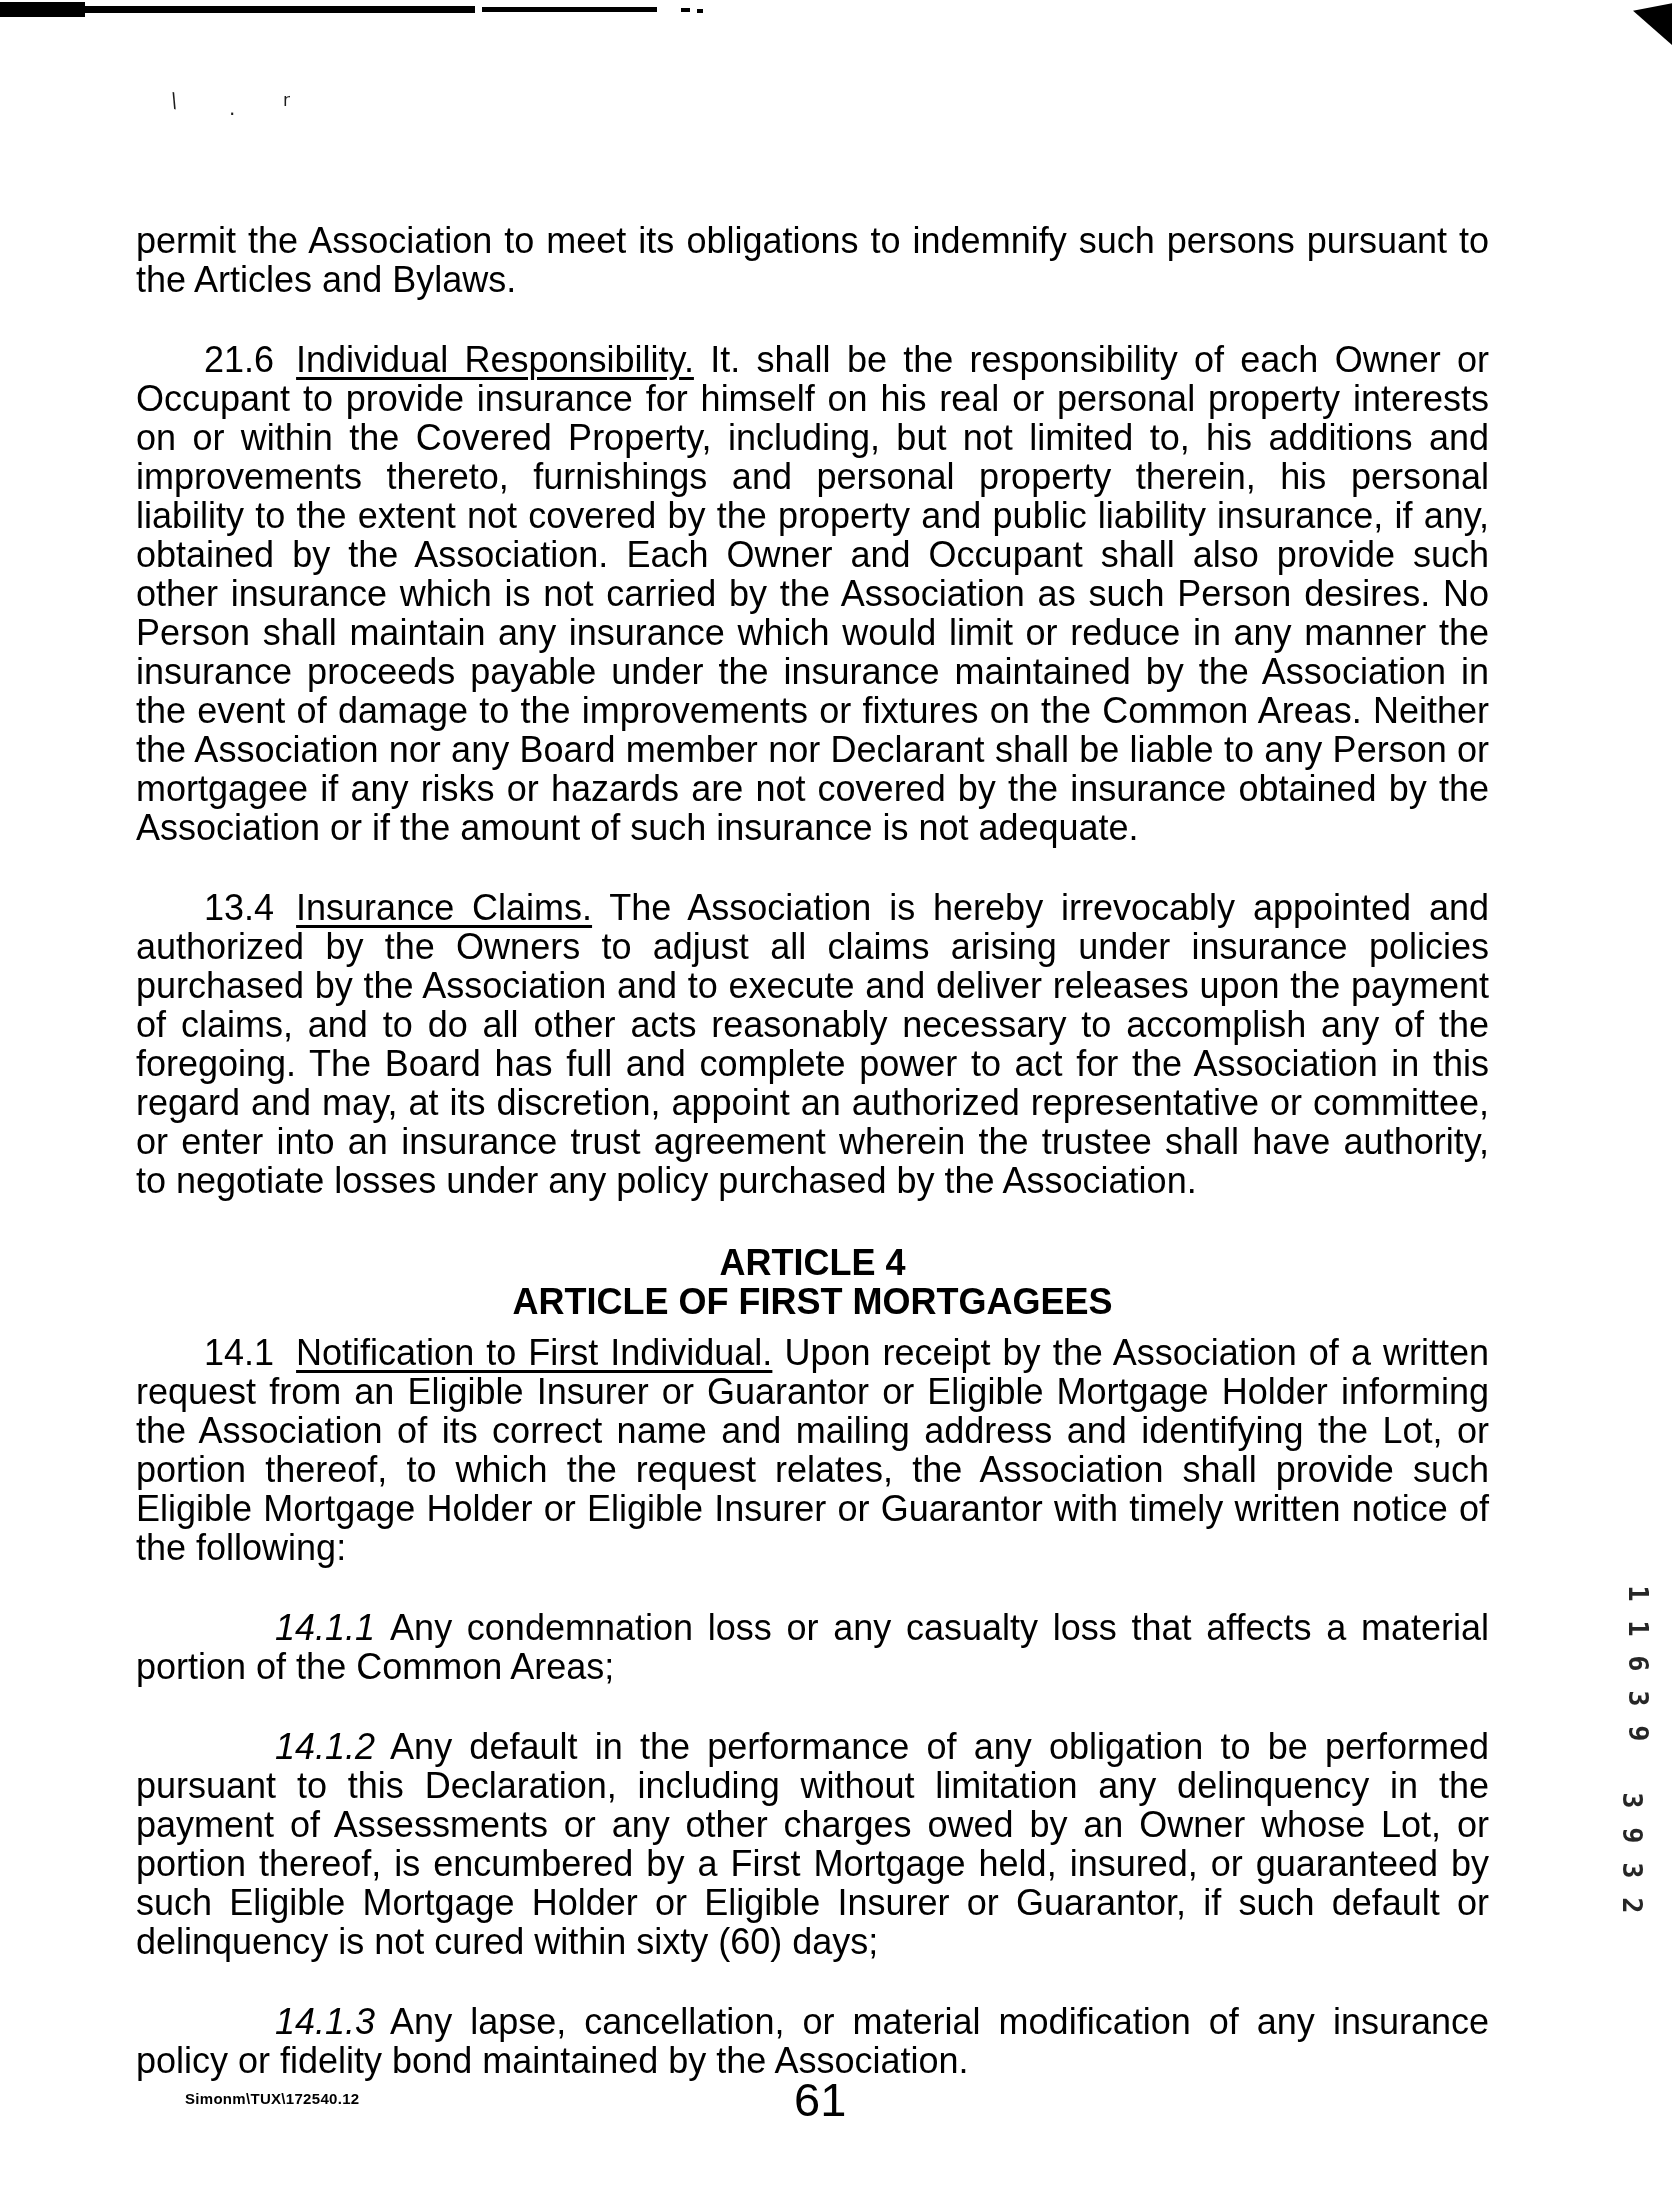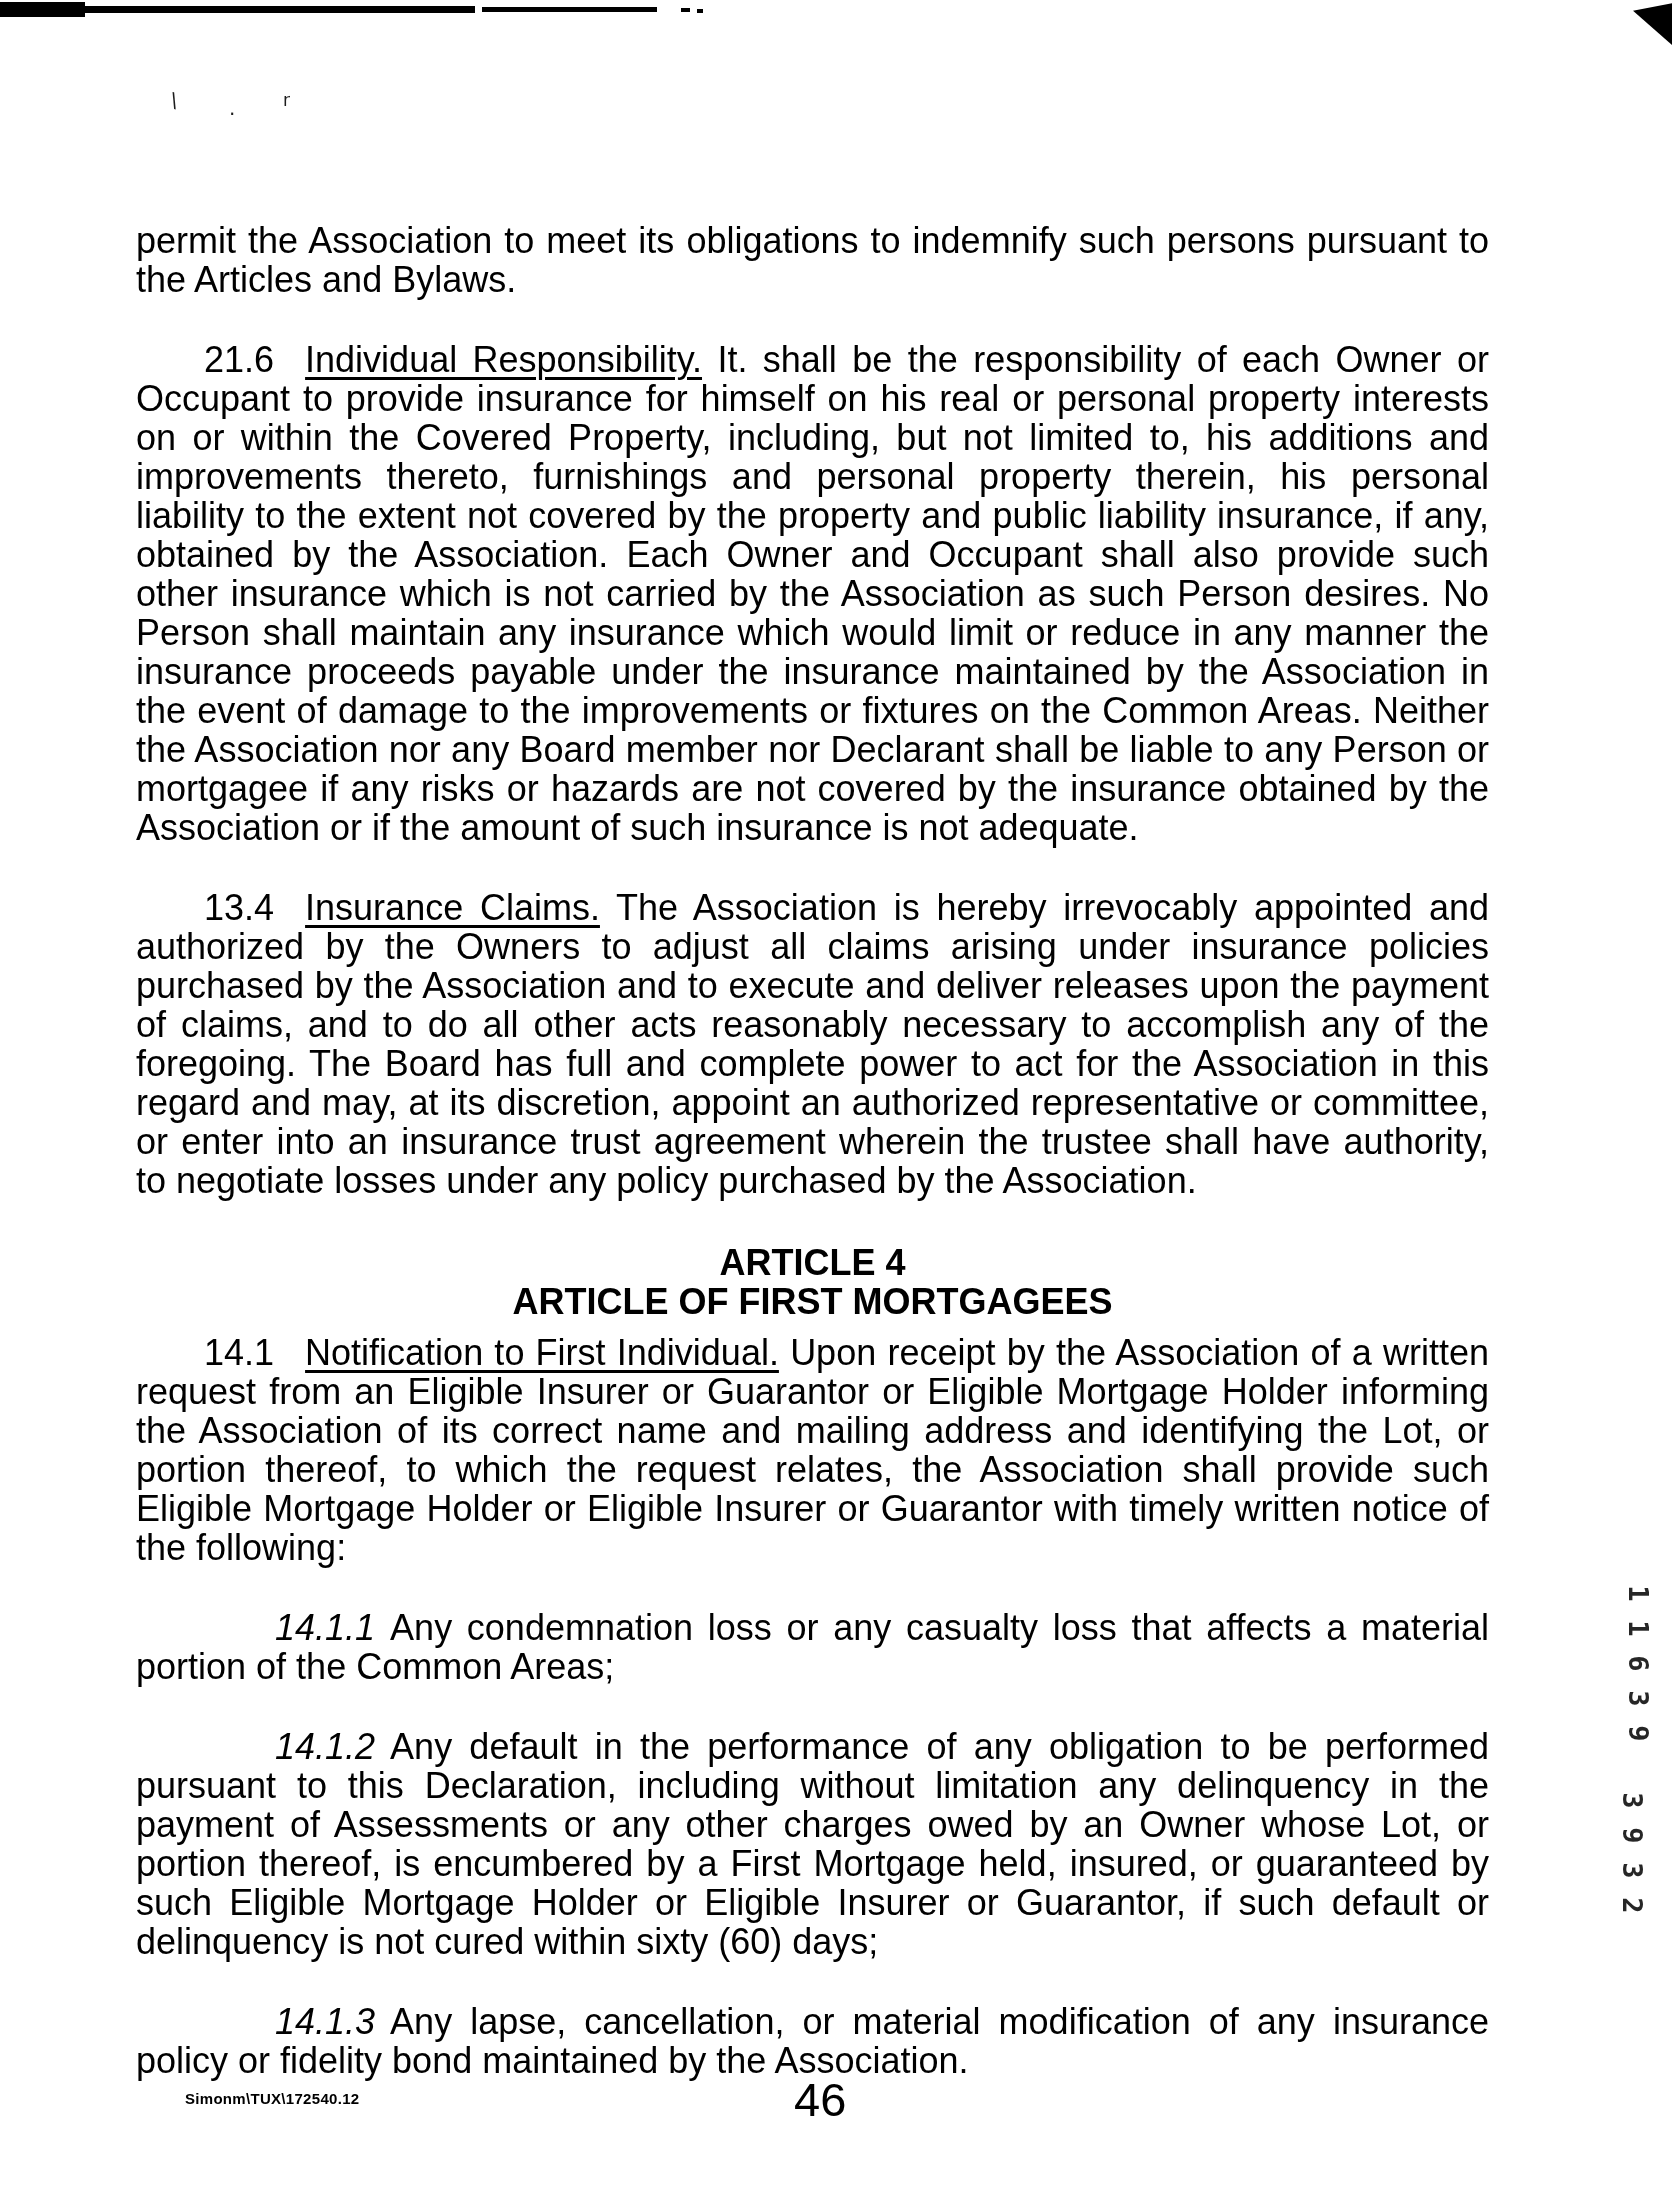--- a/index.html
+++ b/index.html
@@ -24,21 +24,21 @@
   .pen-m2 { left:229px; top:96px; }
   .pen-m3 { left:283px; top:90px; font-size:17px; }
   
   .text-block {
     position:absolute; left:136px; top:221px; width:1353px;
     font-size:36px; line-height:39px; text-align:justify;
   }
   .text-block p { margin:0 0 41px 0; }
   .sec-num   { margin-right:22px; }
   .sub-num   { margin-right:15px;font-style:italic; }
-  .sec-title { text-decoration:underline; text-decoration-thickness:2.5px; text-underline-offset:5px;margin-left:9px; }
+  .sec-title { text-decoration:underline; text-decoration-thickness:2.5px; text-underline-offset:5px; }
   .indent-1 { text-indent:68px; }
   .indent-2 { text-indent:139px; }
   .article-heading { text-align:center; font-weight:bold; margin:0 0 12px 0 !important; padding-top:2px; }
   .article-heading .hl { display:block; }
   
   .stamp { position:absolute; font-family:"DejaVu Sans Mono", monospace; font-weight:bold;
            font-size:27px; color:#161616; opacity:0.93; }
   .stamp span { display:block; height:35px; transform:rotate(90deg); text-align:center; width:28px; }
   .stamp-1 { left:1622px; top:1576px; }
   .stamp-2 { left:1616px; top:1783px; }
@@ -108,16 +108,16 @@
     <span>9</span>
   </div>
   <div class="stamp stamp-2">
     <span>3</span>
     <span>9</span>
     <span>3</span>
     <span>2</span>
   </div>
 
   <div class="footer-ref">Simonm\TUX\172540.12</div>
-  <div class="page-num">46</div>
+  <div class="page-num">61</div>
 
 </div>
 
 
 </body></html>

